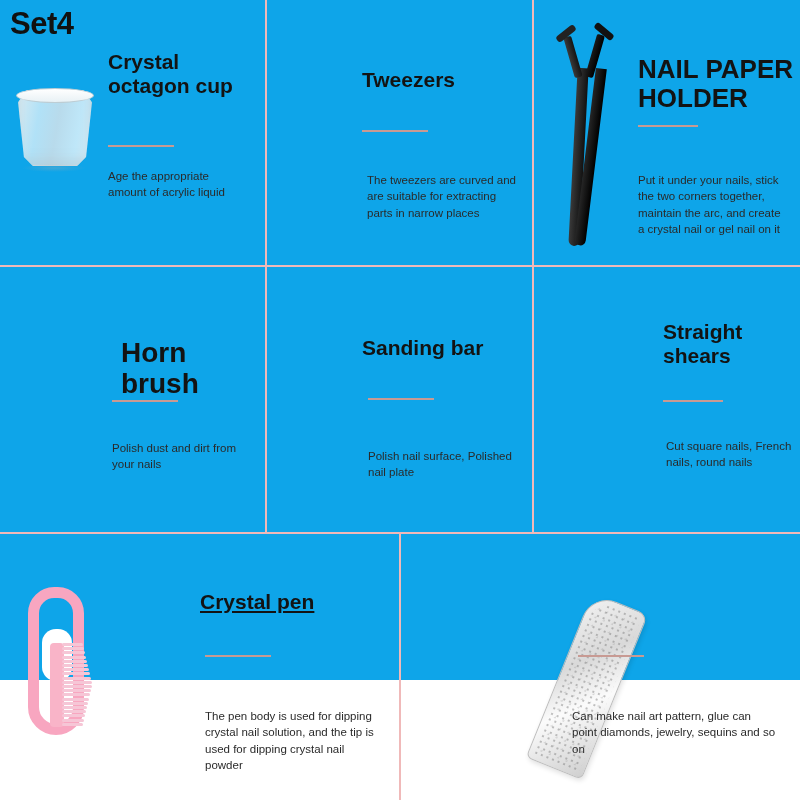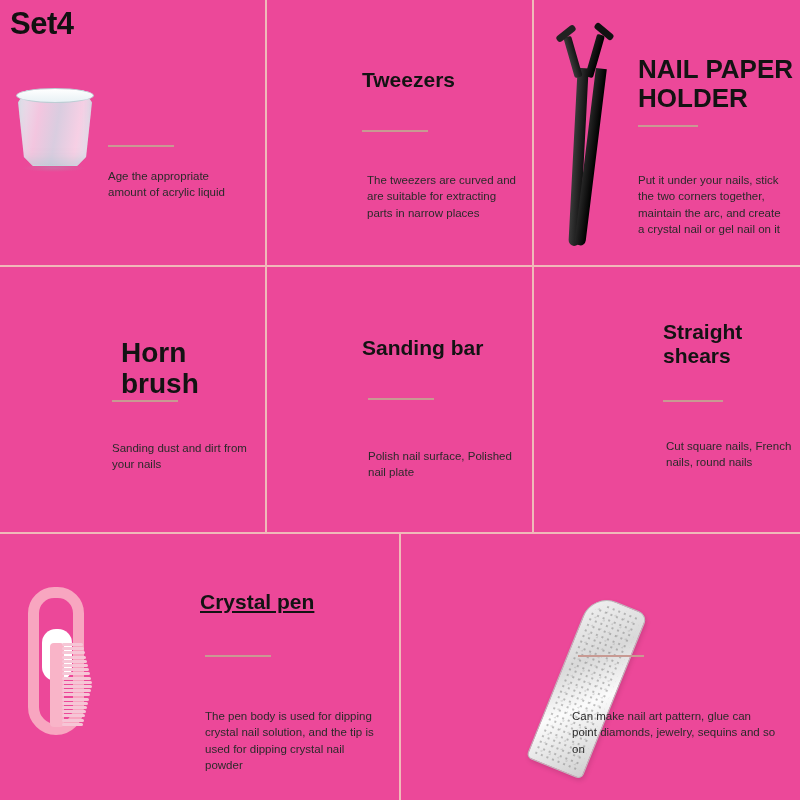--- a/index.html
+++ b/index.html
@@ -10,22 +10,22 @@
   body {
     width: 800px;
     height: 800px;
     font-family: "Liberation Sans", sans-serif;
     color: #1c1c1c;
     overflow: hidden;
   }
   .sheet {
     position: relative;
     width: 800px;
-    height: 800px;
-    background: #ec4899;
+    height: 680px;
+    background: #0ea5e9;
   }
 
   
   .gridline {
     position: absolute;
     background: #f0b9b9;
   }
   .gl-h1 { left: 0; top: 265px; width: 800px; height: 2px; }
   .gl-h2 { left: 0; top: 532px; width: 800px; height: 2px; }
   .gl-v-top-1 { left: 265px; top: 0; width: 2px; height: 265px; }
@@ -281,20 +281,21 @@
   <div class="set-title">Set4</div>
 
   <div class="cell c1">
     <div class="art cup-wrap">
       <div class="cup-body"></div>
       <div class="cup-inner"></div>
       <div class="cup-rim"></div>
       <div class="cup-shadow"></div>
     </div>
   </div>
+  <div class="item-title t1">Crystal octagon cup</div>
   <div class="item-rule r1"></div>
   <div class="item-desc d1">Age the appropriate amount of acrylic liquid</div>
 
   <div class="cell c2">
     <div class="art tw-wrap">
       <div class="tw-arm tw-left"></div>
       <div class="tw-arm tw-right"></div>
       <div class="tw-tip-l"></div>
       <div class="tw-tip-r"></div>
       <div class="tw-hook-l"></div>
@@ -336,21 +337,21 @@
           <span style="top: 63px; width: 25.05px;"></span>
           <span style="top: 67.2px; width: 24.15px;"></span>
           <span style="top: 71.4px; width: 23.25px;"></span>
           <span style="top: 75.6px; width: 22.35px;"></span>
           <span style="top: 79.8px; width: 21.45px;"></span>
         </div>
     </div>
   </div>
   <div class="item-title t4">Horn brush</div>
   <div class="item-rule r4"></div>
-  <div class="item-desc d4">Sanding dust and dirt from your nails</div>
+  <div class="item-desc d4">Polish dust and dirt from your nails</div>
 
   <div class="cell c5">
     <div class="art sb-wrap">
       <div class="sb-body">
           <div class="sb-grain"></div>
         </div>
     </div>
   </div>
   <div class="item-title t5">Sanding bar</div>
   <div class="item-rule r5"></div>

